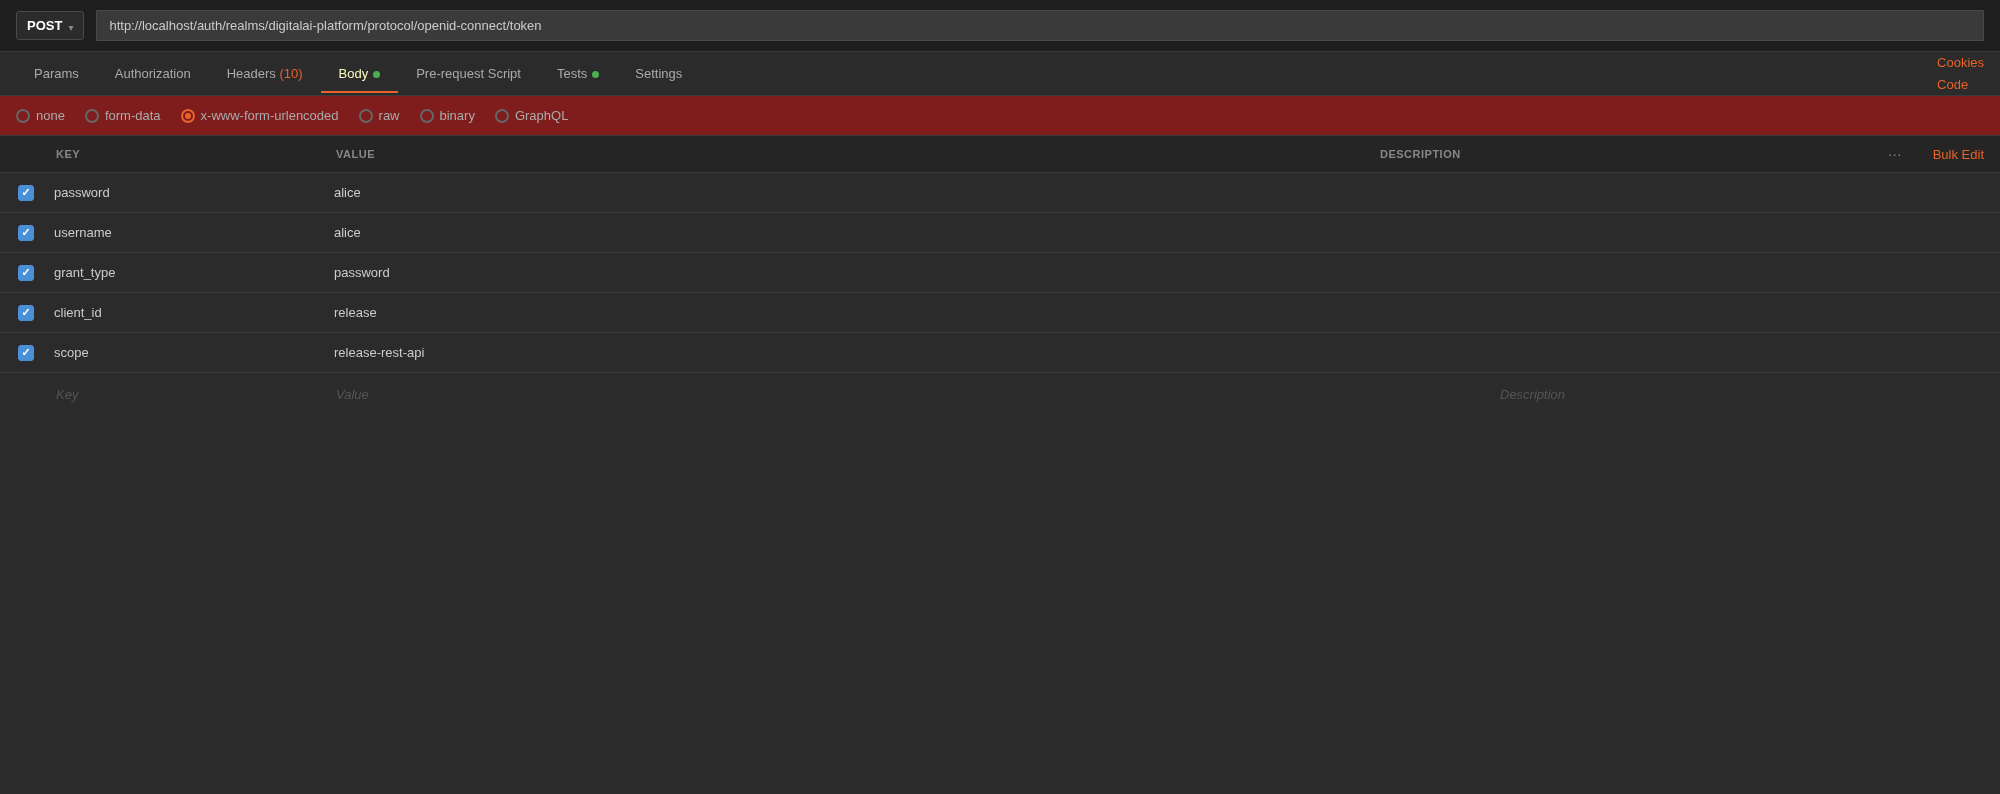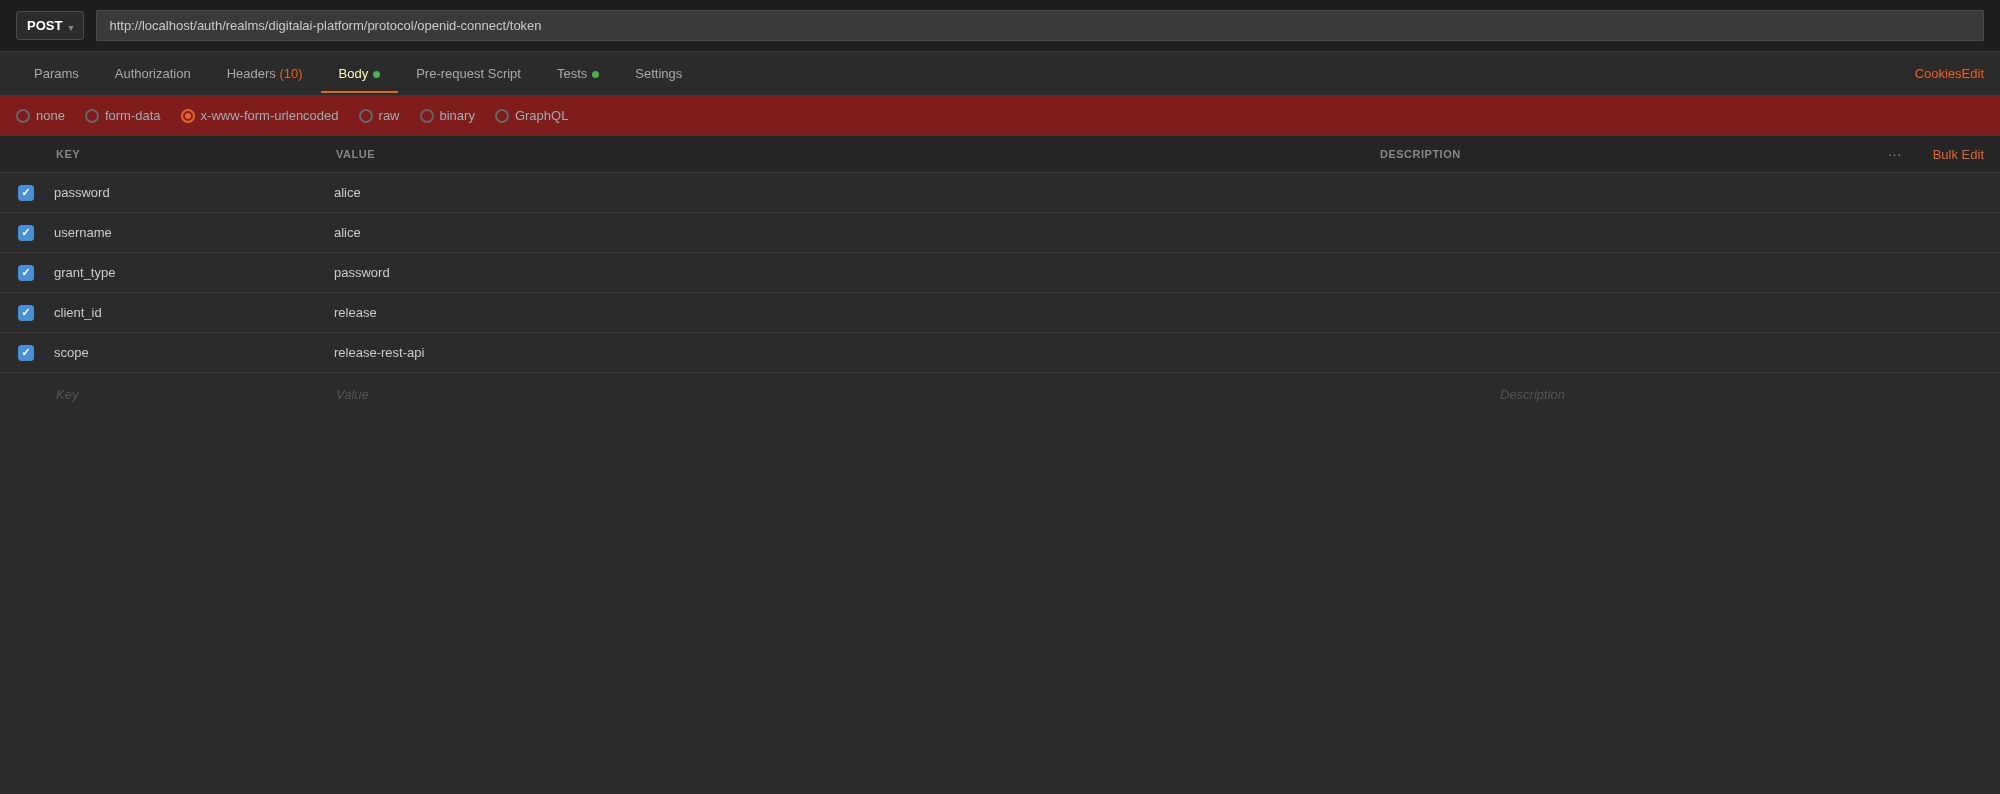--- a/index.html
+++ b/index.html
@@ -93,21 +93,22 @@
       width: 7px;
       height: 7px;
       border-radius: 50%;
       background-color: #4caf50;
       margin-left: 5px;
       vertical-align: middle;
     }
     .tabs-right {
       display: flex;
       align-items: flex-start;
-      gap: 0;
+      gap: 7px;
+      flex-direction: column;
     }
     .tab-link {
       color: #e8622a;
       cursor: pointer;
       font-size: 13px;
     }
 
     
     .body-type-row {
       display: flex;
@@ -308,21 +309,21 @@
   <div class="tab">Params</div>
       <div class="tab">Authorization</div>
       <div class="tab">Headers<span class="tab-badge"> (10)</span></div>
       <div class="tab active">Body<span class="tab-dot"></span></div>
       <div class="tab">Pre-request Script</div>
       <div class="tab">Tests<span class="tab-dot"></span></div>
       <div class="tab">Settings</div>
     </div>
   <div class="tabs-right">
     <span class="tab-link">Cookies</span>
-    <span class="tab-link">Edit</span>
+    <span class="tab-link">Code</span>
   </div>
 </div>
 
 <div class="body-type-row">
 
 <label class="radio-option">
       <div class="radio-circle"></div>
       <span>none</span>
     </label>
     <label class="radio-option">

